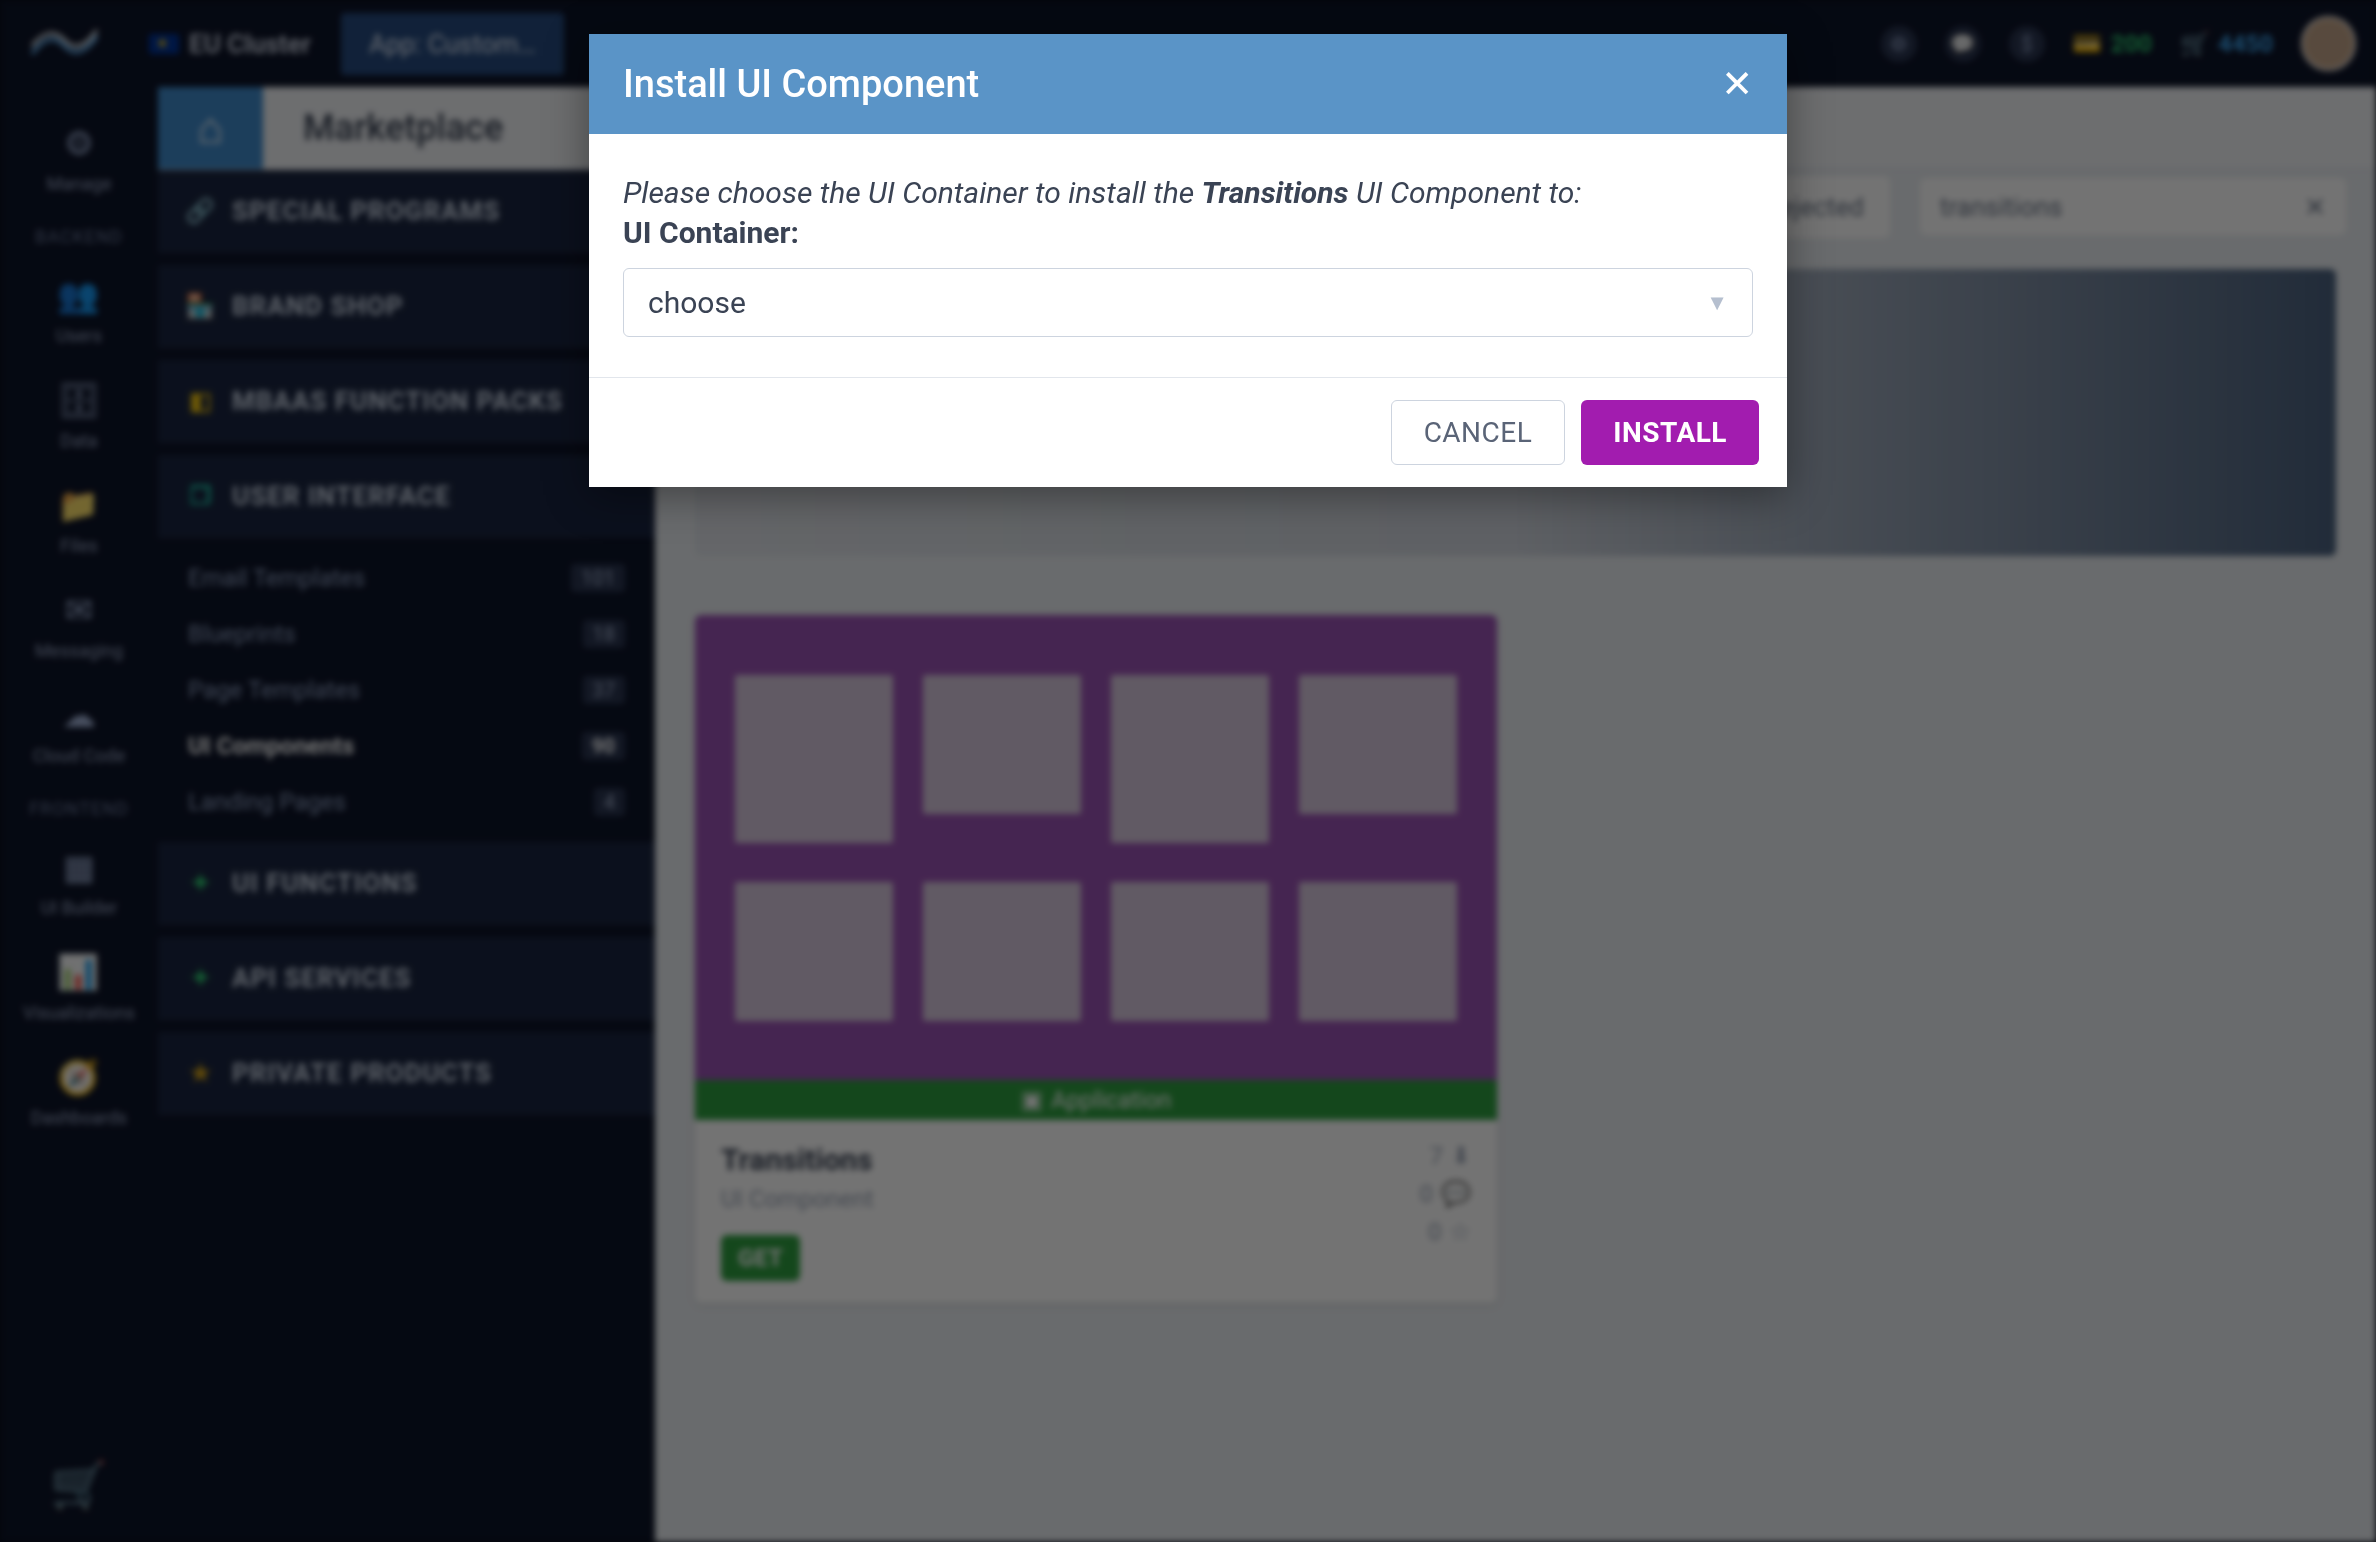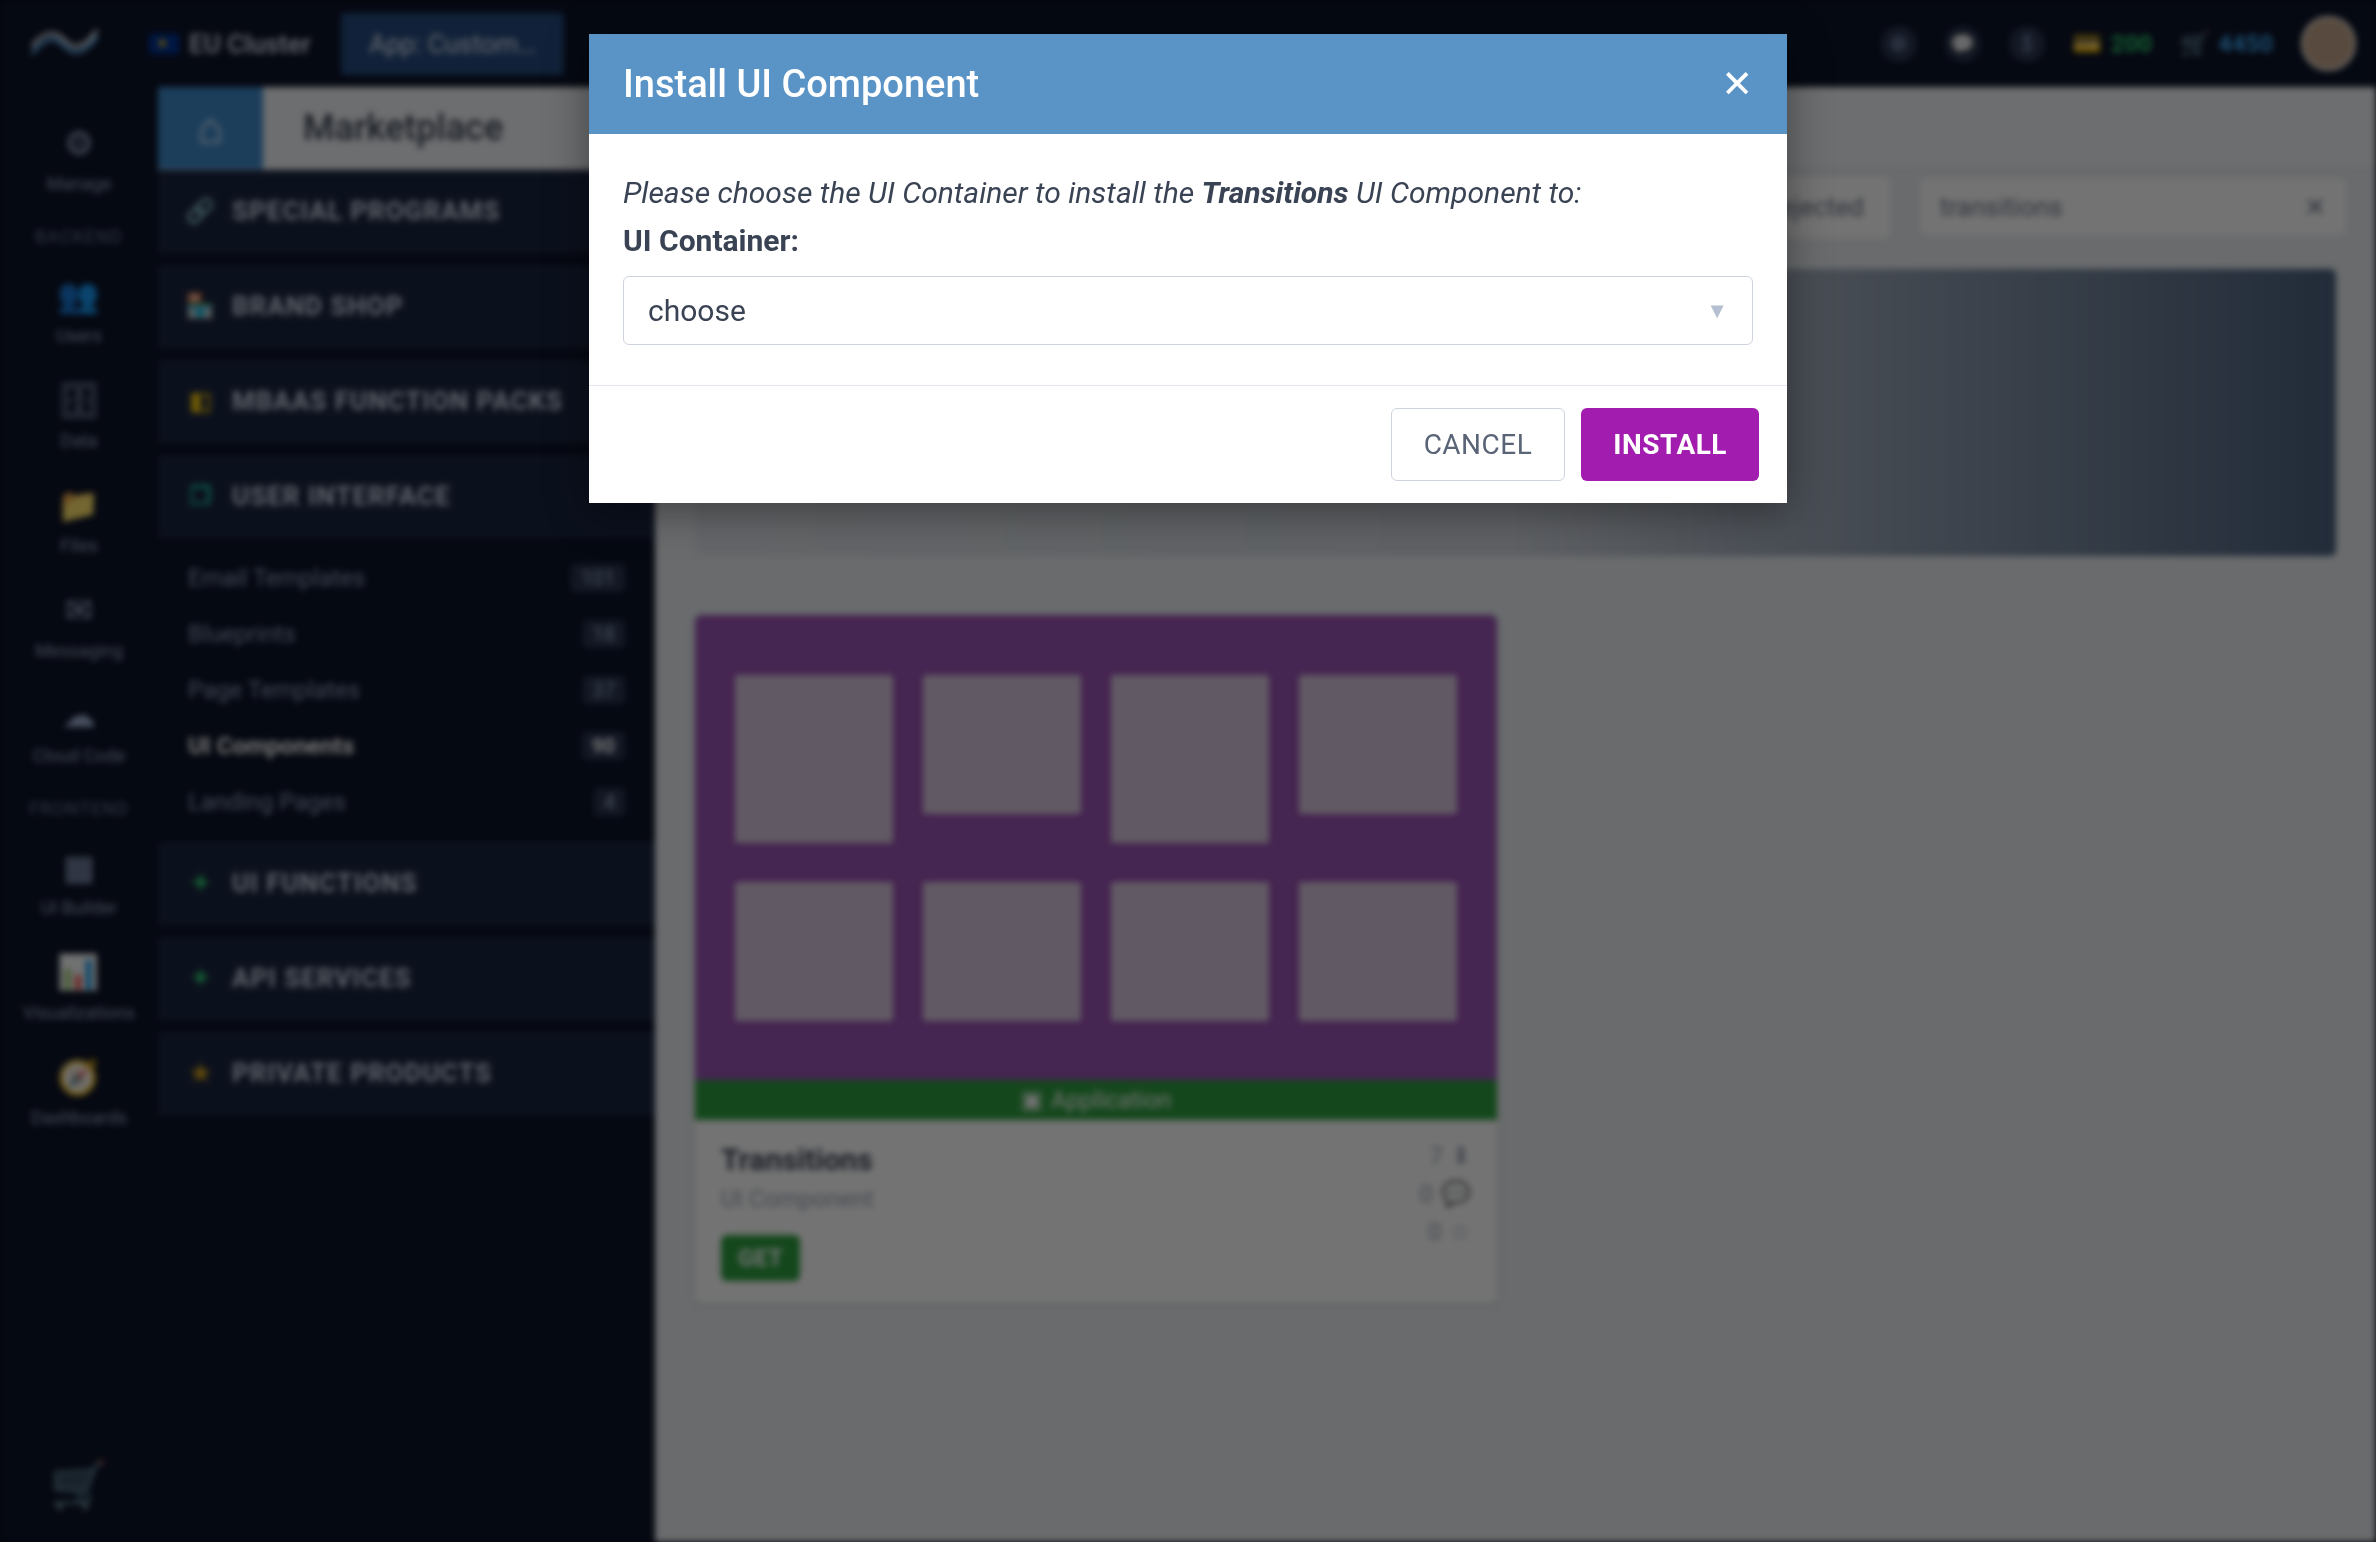--- a/index.html
+++ b/index.html
@@ -119,30 +119,30 @@
   width:1198px; background:#fff; border-radius:0; overflow:hidden; box-shadow:0 8px 40px rgba(0,0,0,0.4);
 }
 .modal-header {
   background:#5a94c7; color:#fff; padding:28px 34px; display:flex; align-items:center; justify-content:space-between;
 }
 .modal-header h2 { font-size:38px; font-weight:500;}
 .close-x { font-size:38px; color:#fff; cursor:pointer; line-height:1;}
 .modal-body { padding:36px 34px 40px;}
 .modal-body p { font-size:30px; color:#3a4354; line-height:1.5;font-style:italic;}
 .modal-body p b { font-weight:700;}
-.modal-body label { display:block; font-size:30px; font-weight:700; color:#3a4354; margin-top:8px; margin-bottom:18px;}
+.modal-body label { display:block; font-size:30px; font-weight:700; color:#3a4354; margin-bottom:18px;}
 .select-box {
   border:1px solid #cdd4df; border-radius:6px; height:69px; display:flex; align-items:center;
   padding:0 24px; font-size:30px; color:#3a4354; justify-content:space-between; cursor:pointer;
 }
 .select-box .chev { color:#b5bfcf; font-size:22px;}
 .modal-footer {
   border-top:1px solid #e2e6ec; padding:22px 28px; display:flex; justify-content:flex-end; gap:16px;
 }
-.btn { height:73px; padding:0 32px; border-radius:6px; font-size:28px; display:flex; align-items:center; justify-content:center; cursor:pointer; letter-spacing:0.5px;}
+.btn { height:65px; padding:0 32px; border-radius:6px; font-size:28px; display:flex; align-items:center; justify-content:center; cursor:pointer; letter-spacing:0.5px;}
 .btn.cancel { background:#fff; border:1px solid #cdd4df; color:#5a6477;}
 .btn.primary { background:#a21caf; color:#fff; font-weight:700;}
 </style>
 </head>
 <body>
 
 <div class="blur-layer">
   <div class="topbar">
     <div class="logo">
       <svg viewBox="0 0 70 40">

